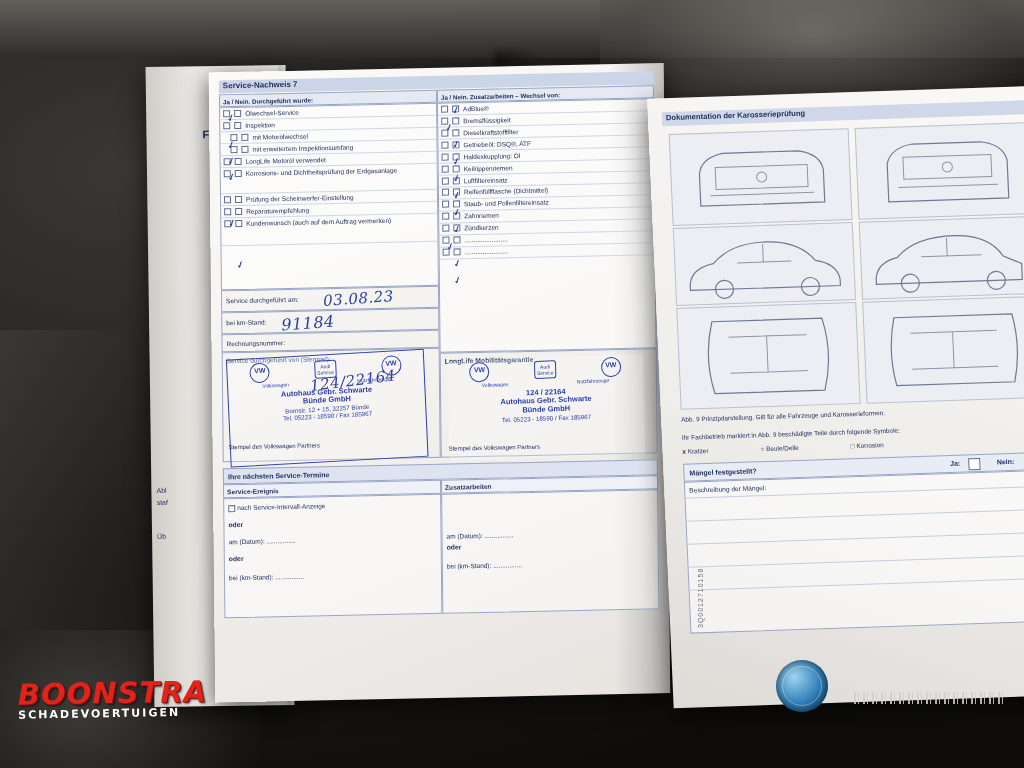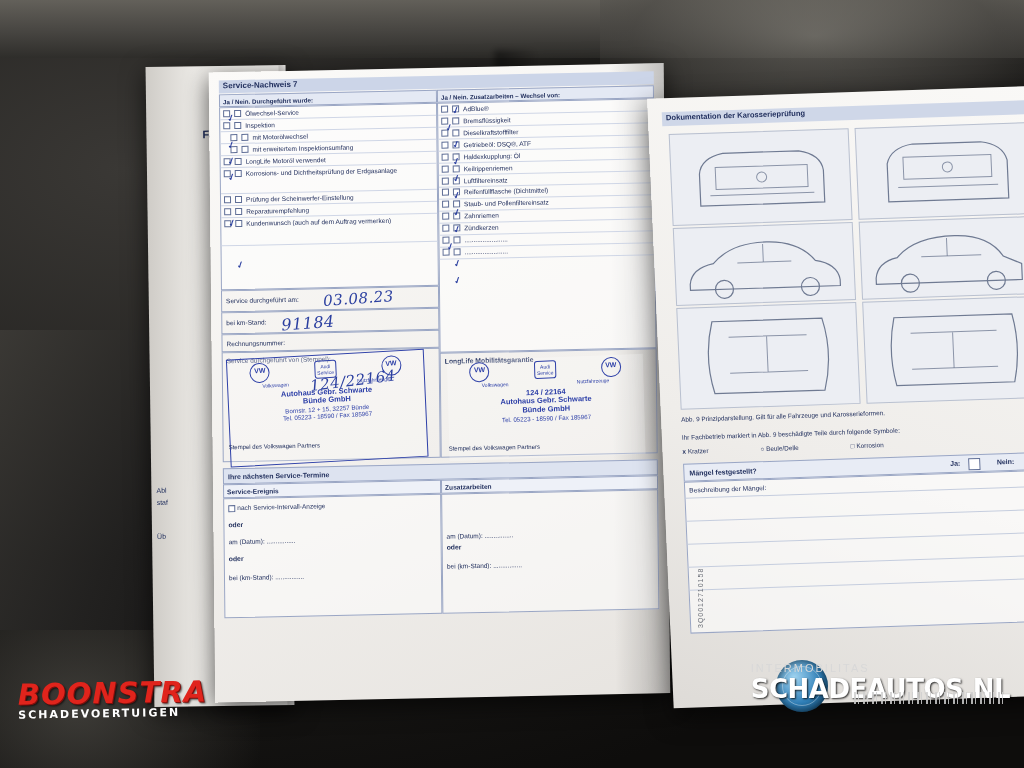--- a/index.html
+++ b/index.html
@@ -428,19 +428,15 @@
   </div>
 
   <div class="sidecode">3Q0012710158</div>
 
   <div class="boonstra">
     <div class="bn">BOONSTRA</div>
     <div class="bs">SCHADEVOERTUIGEN</div>
   </div>
 
   <div class="globe"></div>
-  <div class="schade">
-    <div class="inter">INTERMOBILITAS</div>
-    <div class="sa">SCHADEAUTOS.NL</div>
-  </div>
   <div class="barcode"></div>
 
 </div>
 
 </body></html>

